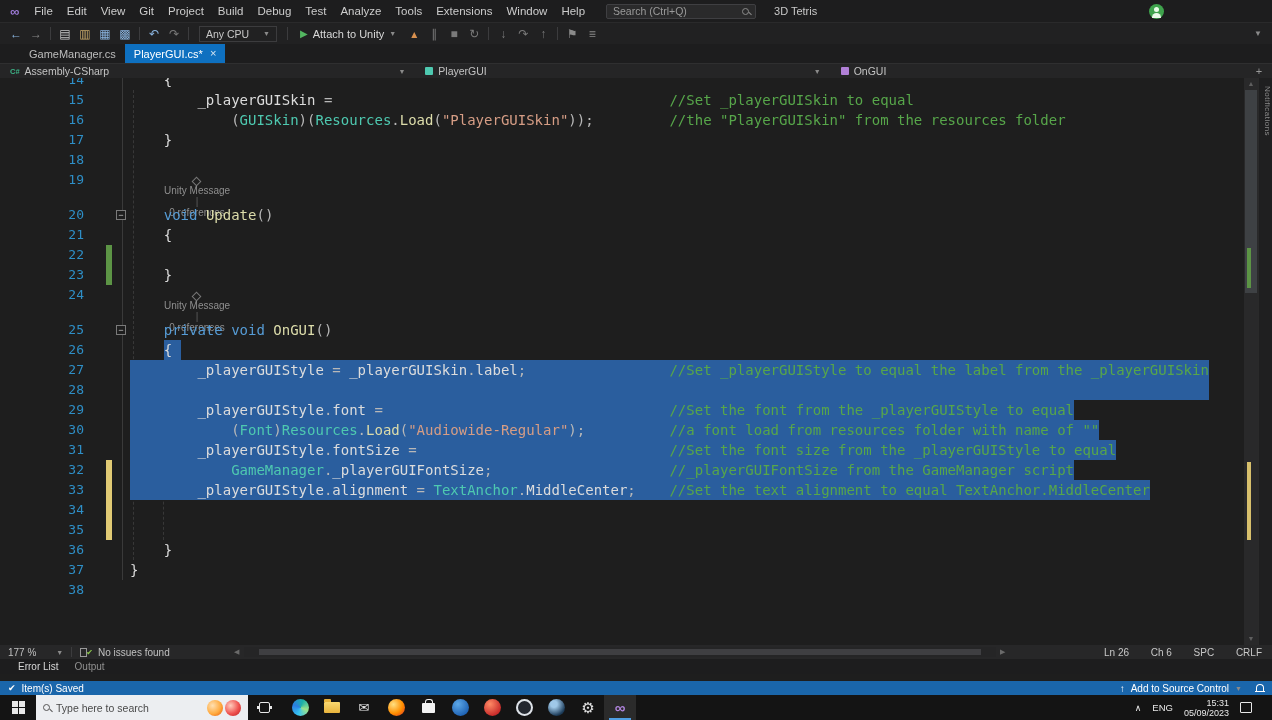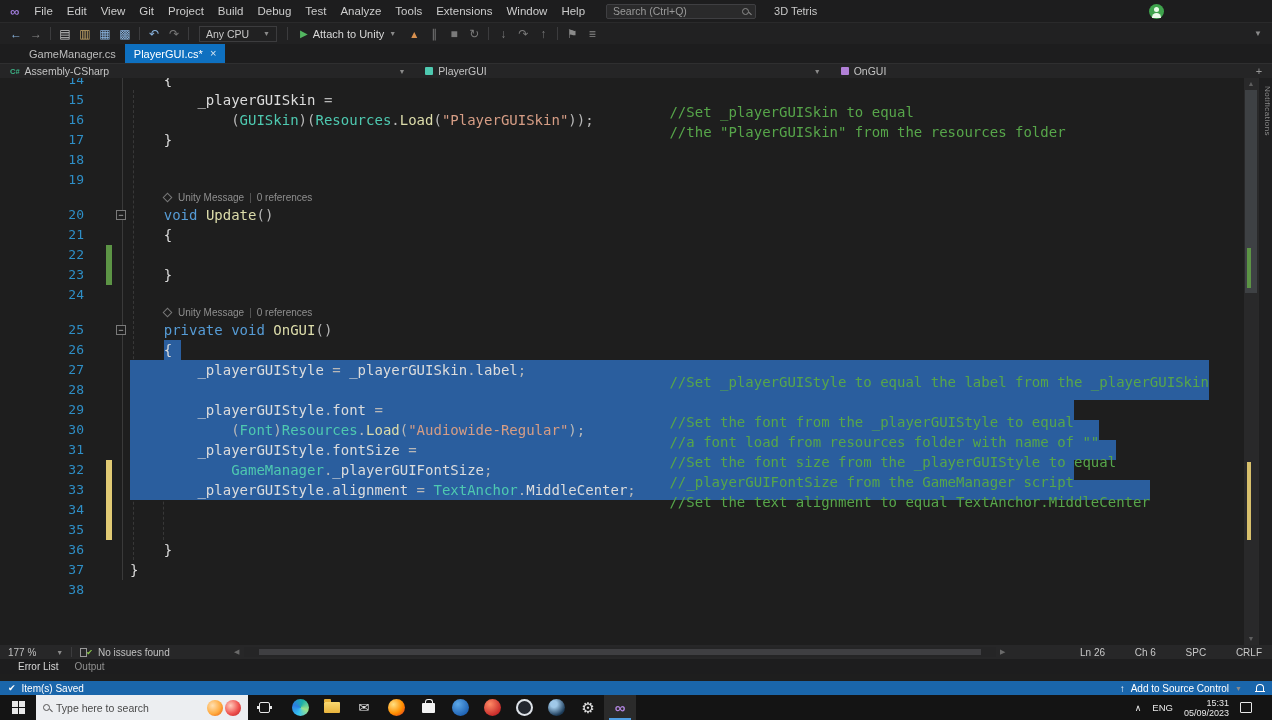--- a/index.html
+++ b/index.html
@@ -62,24 +62,24 @@
   .chg-yellow { top:390px; height:80px; background:#e0ca74; }
 
   .crow { display:flex; height:20px; position:relative; }
   .lensrow { display:flex; height:15px; align-items:center; }
   .gutter { width:130px; flex:none; position:relative; }
   .ln { position:absolute; right:46px; top:0; width:60px; text-align:right; font:13px "DejaVu Sans Mono", monospace; line-height:20px; color:#2e8fc7; }
   .fold { position:absolute; left:116px; top:5px; width:10px; height:10px; border:1px solid #7a7a7a; background:#1e1e1e; color:#c8c8c8; font-size:9px; line-height:8px; text-align:center; z-index:3; }
   .codearea { flex:1; position:relative; font:14px "DejaVu Sans Mono", monospace; line-height:20px; white-space:pre; color:#dcdcdc; }
   .selbg { position:absolute; top:0; height:20px; background:#2a5e9e; z-index:0; }
   .toks { position:relative; z-index:1; }
-  .cmt { position:absolute; left:64ch; top:12px; color:#57a64a; z-index:1; }
+  .cmt { position:absolute; left:64ch; top:0; color:#57a64a; z-index:1; }
   .tk-p { color:#dcdcdc; } .tk-o { color:#b8b8b8; } .tk-k { color:#569cd6; }
   .tk-t { color:#4ec9b0; } .tk-m { color:#dcdcaa; } .tk-s { color:#d69d85; } .tk-c { color:#57a64a; }
-  .lens-body { display:flex; align-items:center; gap:5px; padding-left:34px; font-size:10px; color:#8f8f8f; }
+  .lens-body { display:flex; align-items:center; padding-left:34px; font-size:10px; color:#8f8f8f;flex-direction:column; }
   .lens-ic { width:7px; height:7px; border:1px solid #777; transform:rotate(45deg); margin-right:2px; }
   .lens-sep { color:#5f5f5f; }
 
   
   .vscroll { width:14px; flex:none; background:#29292a; position:relative; }
   .varrow { position:absolute; left:0; width:14px; height:12px; text-align:center; font-size:7px; line-height:12px; color:#5f5f5f; }
   .varrow.up { top:0; } .varrow.down { bottom:0; }
   .vthumb { position:absolute; left:1px; right:1px; top:12px; height:203px; background:#3e4144; }
   .vmark { position:absolute; left:3px; width:4px; }
   .vmark-green { top:170px; height:40px; background:#5c9445; }
@@ -92,21 +92,21 @@
   .hscrollrow { height:14px; background:#272728; display:flex; align-items:center; flex:none; font-size:10px; color:#c0c0c0; }
   .zoom { display:flex; align-items:center; gap:20px; padding:0 8px; }
   .vbar { width:1px; height:10px; background:#3c3c3e; }
   .health { display:flex; align-items:center; gap:5px; padding:0 8px; }
   .health-doc { width:7px; height:9px; border:1px solid #9a9a9a; }
   .health-check { color:#8cc84b; font-size:8px; margin-left:-6px; }
   .hs-spacer { width:52px; }
   .hs-arrow { width:14px; text-align:center; font-size:7px; color:#6a6a6a; }
   .hs-track { width:752px; height:10px; background:#252526; position:relative; }
   .hs-thumb { position:absolute; left:2%; width:96%; top:2px; bottom:2px; background:#3f3f42; }
-  .doc-stats { margin-left:auto; display:flex; justify-content:space-between; width:192px; padding-right:10px; color:#c8c8c8; }
+  .doc-stats { margin-left:auto; display:flex; justify-content:space-between; width:168px; padding-right:10px; color:#c8c8c8; }
 
   
   .paneltabs { height:15px; background:#1d1d1e; display:flex; align-items:center; gap:16px; padding-left:18px; font-size:10px; flex:none; }
   .ptab { color:#8f8f8f; cursor:default; }
   .ptab.on { color:#d8d8d8; }
   .panel-fill { height:7px; background:#1e1e1e; flex:none; }
 
   
   .statusbar { height:14px; background:#1a66ab; display:flex; align-items:center; color:#ffffff; font-size:10px; flex:none; }
   .sb-left { display:flex; align-items:center; gap:6px; padding-left:8px; }

